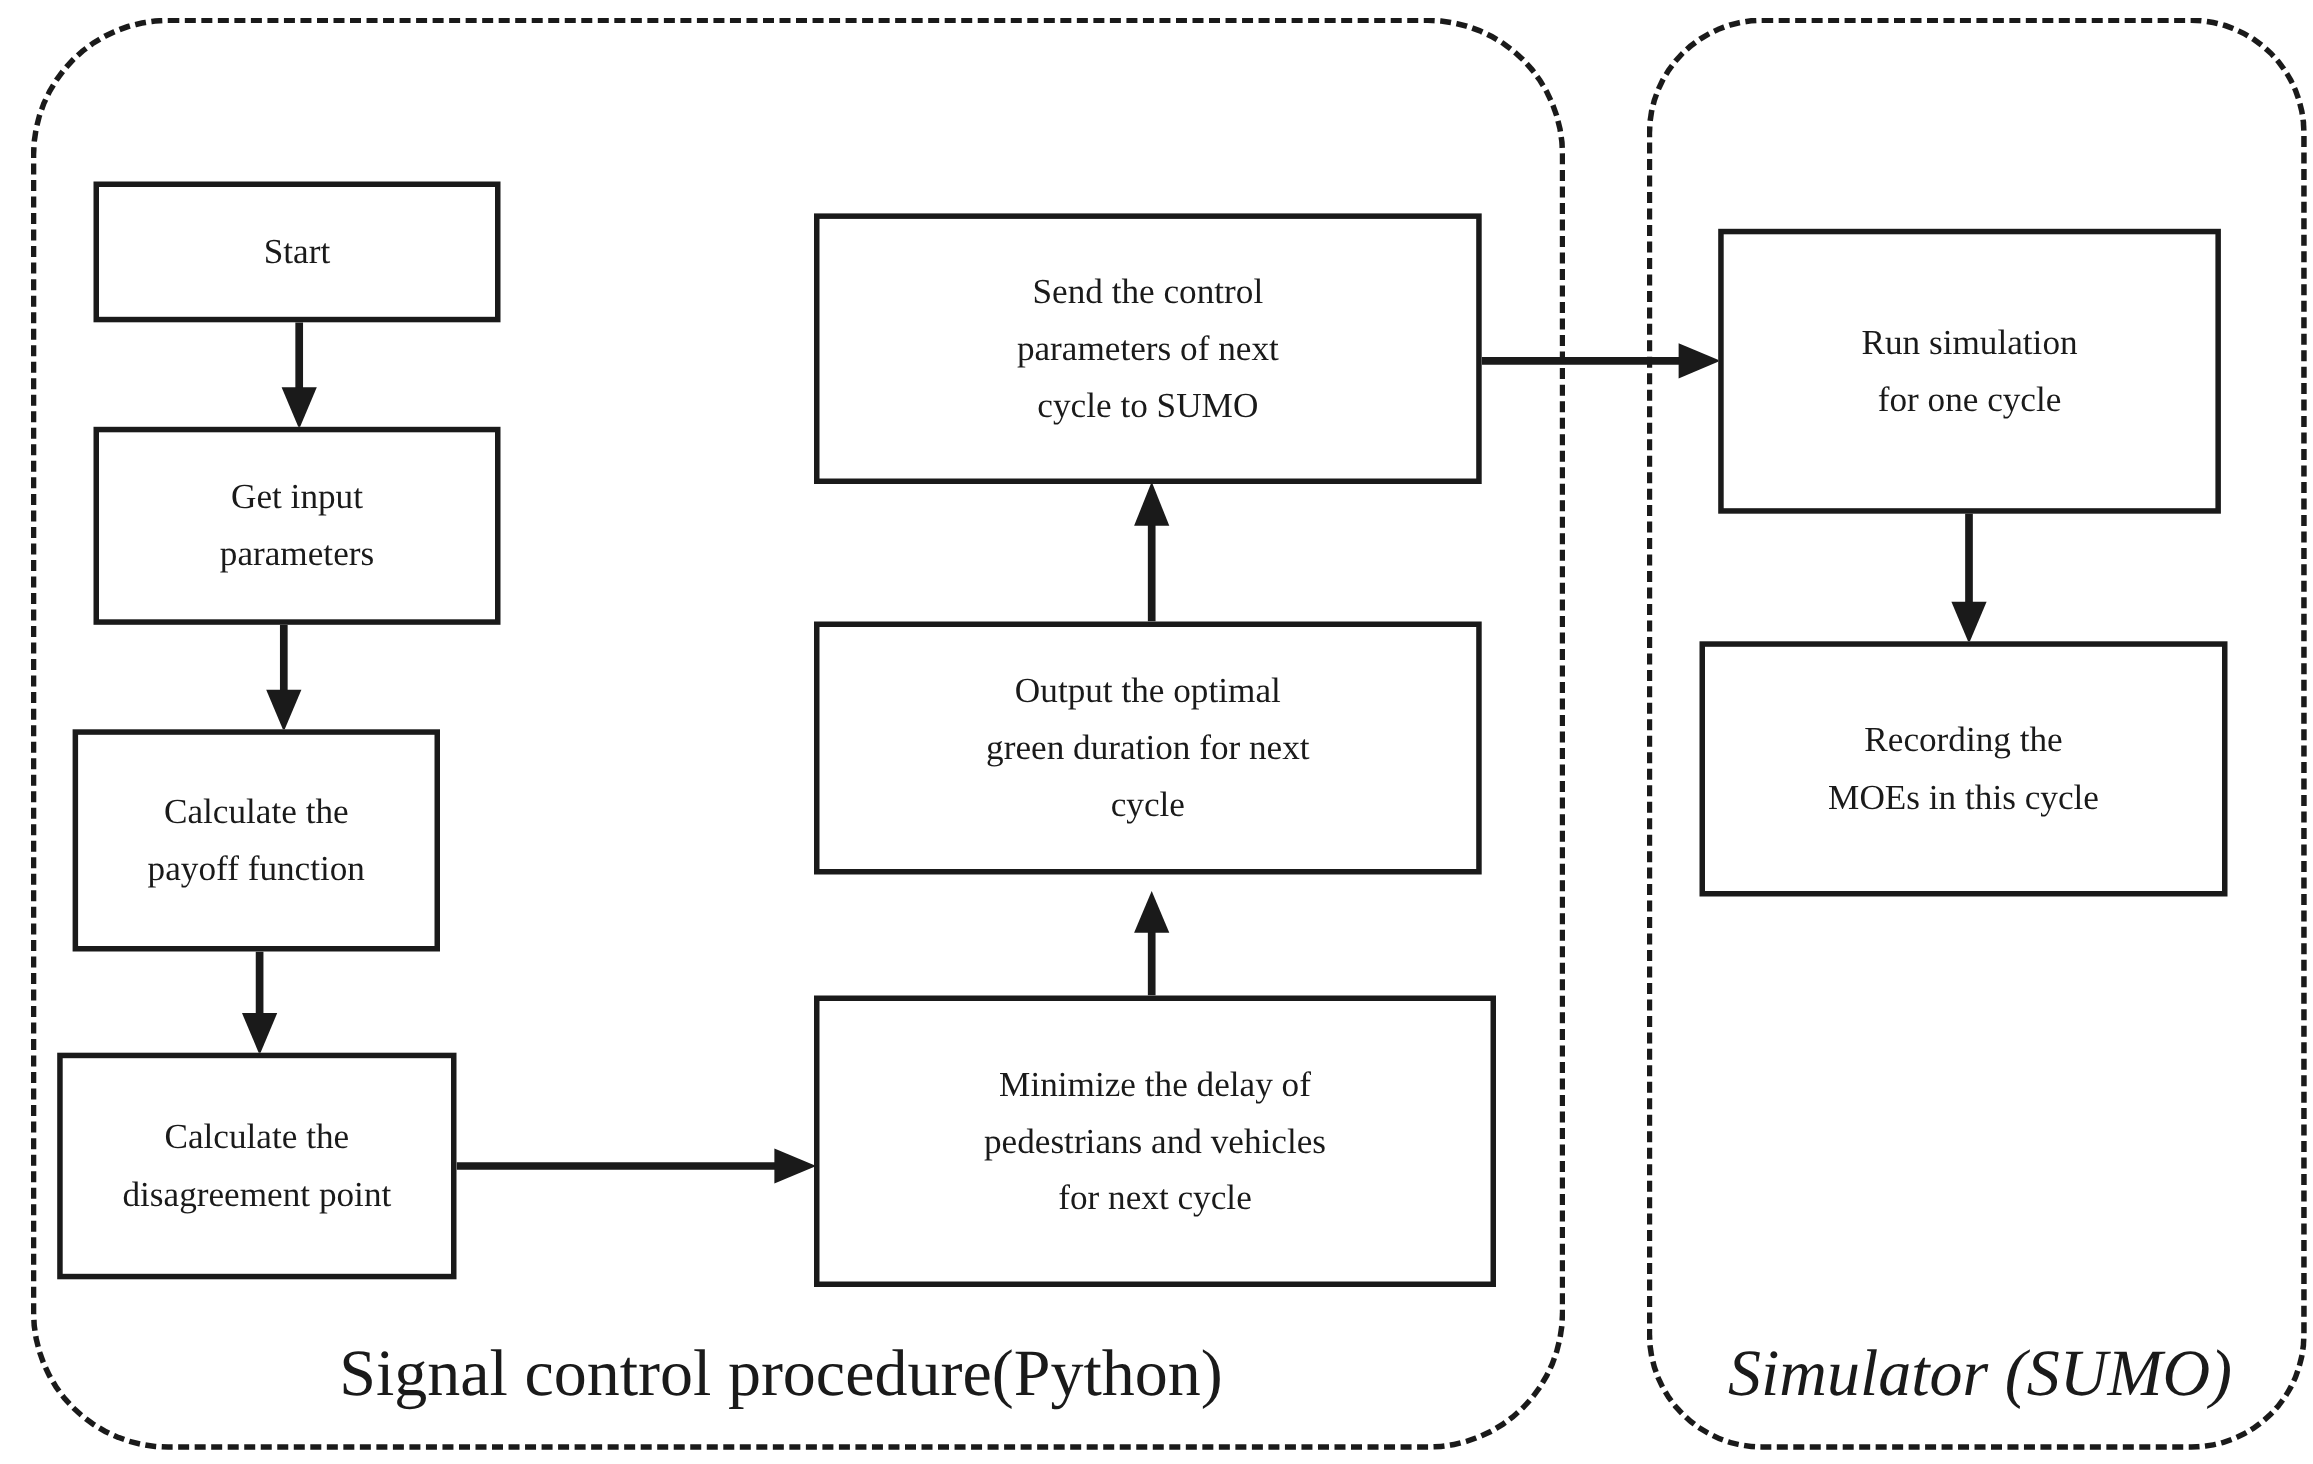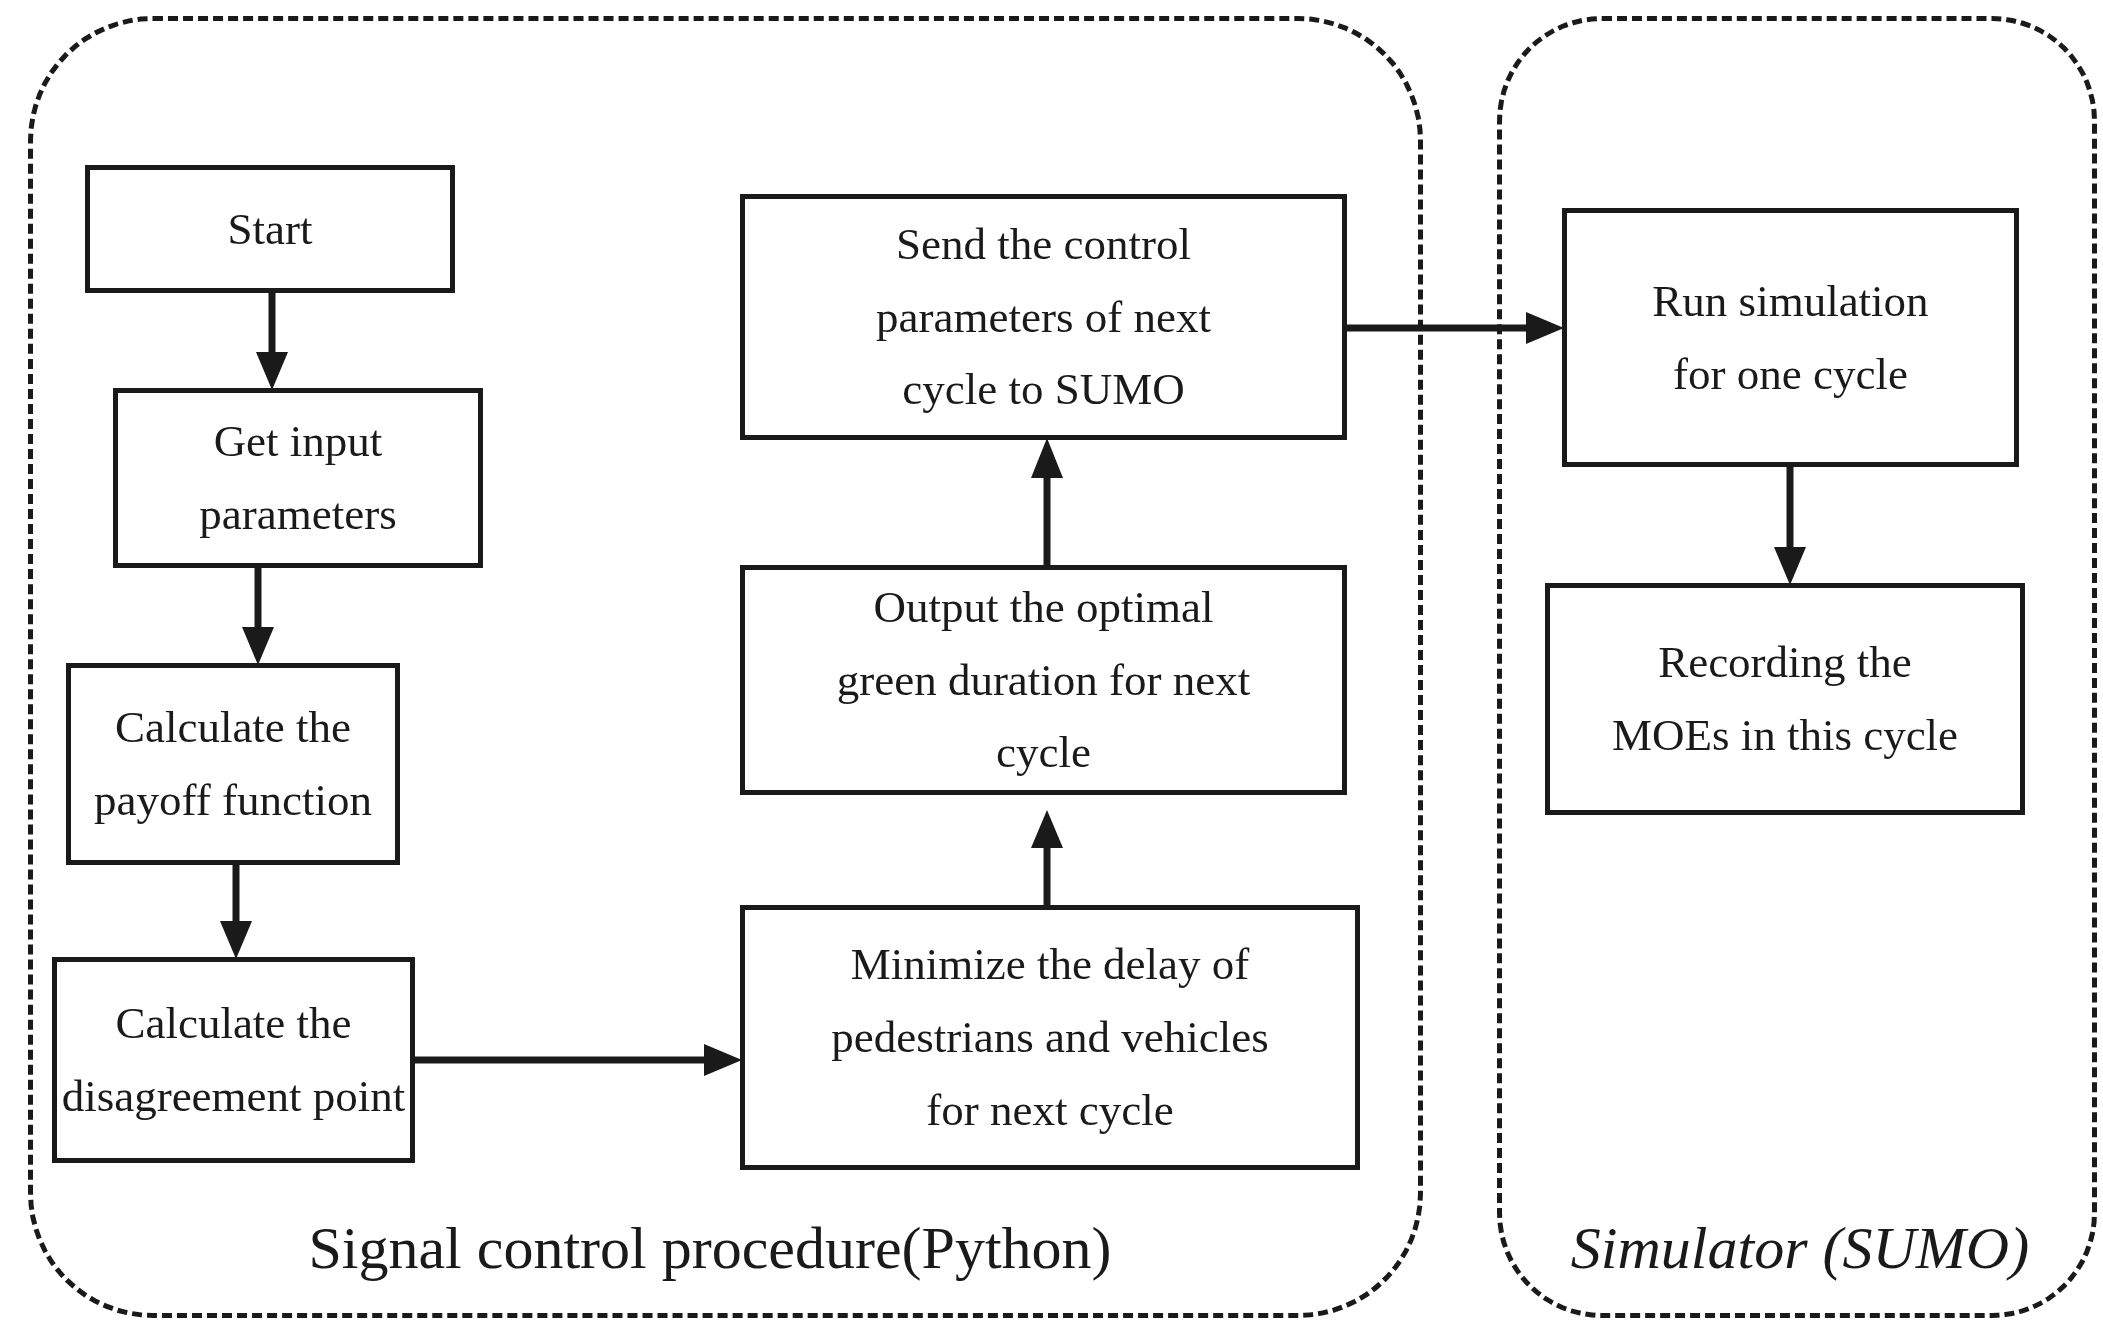--- a/index.html
+++ b/index.html
@@ -21,27 +21,27 @@
   #container-sumo   { left: 1497px; top: 16px; width: 590px; height: 1292px; border-radius: 105px; }
   .node {
     position: absolute;
     border: 5px solid var(--ink, #1a1a1a);
     background: #ffffff;
     display: flex;
     align-items: center;
     justify-content: center;
     text-align: center;
     white-space: pre-line;
-    font-size: 45px;
+    font-size: 32px;
     line-height: 1.62;
     padding: 2px 4px;
     box-sizing: border-box;
   }
   #node-start        { left: 85px;  top: 165px; width: 370px; height: 128px; }
-  #node-get-input    { left: 85px;  top: 388px; width: 370px; height: 180px; margin-left: 28px; }
+  #node-get-input    { left: 85px;  top: 388px; width: 370px; height: 180px; }
   #node-payoff       { left: 66px;  top: 663px; width: 334px; height: 202px; }
   #node-disagreement { left: 52px;  top: 957px; width: 363px; height: 206px; }
   #node-send         { left: 740px; top: 194px; width: 607px; height: 246px; }
   #node-output       { left: 740px; top: 565px; width: 607px; height: 230px; }
   #node-minimize     { left: 740px; top: 905px; width: 620px; height: 265px; }
   #node-run          { left: 1562px; top: 208px; width: 457px; height: 259px; }
   #node-record       { left: 1545px; top: 583px; width: 480px; height: 232px; }
   .caption {
     position: absolute;
     font-size: 60px;

